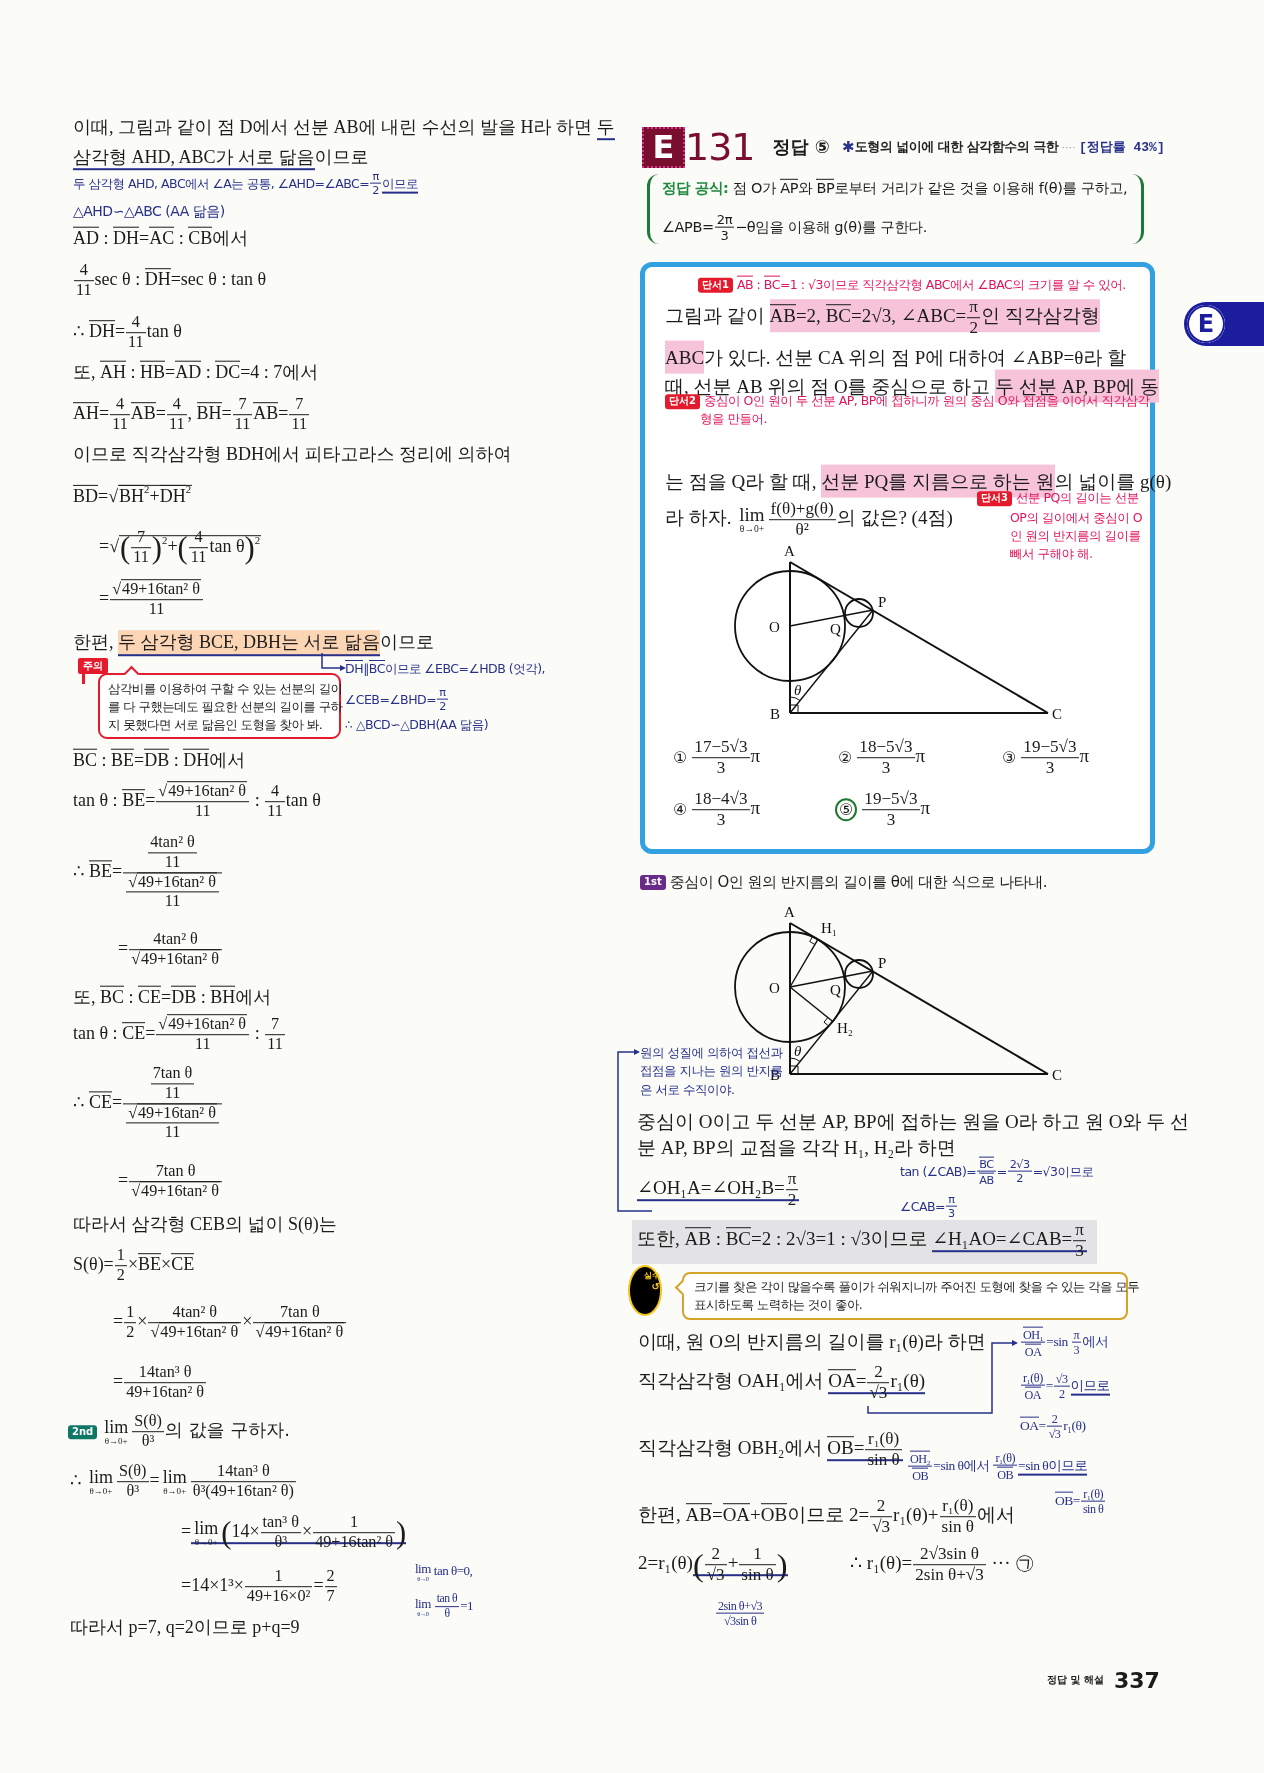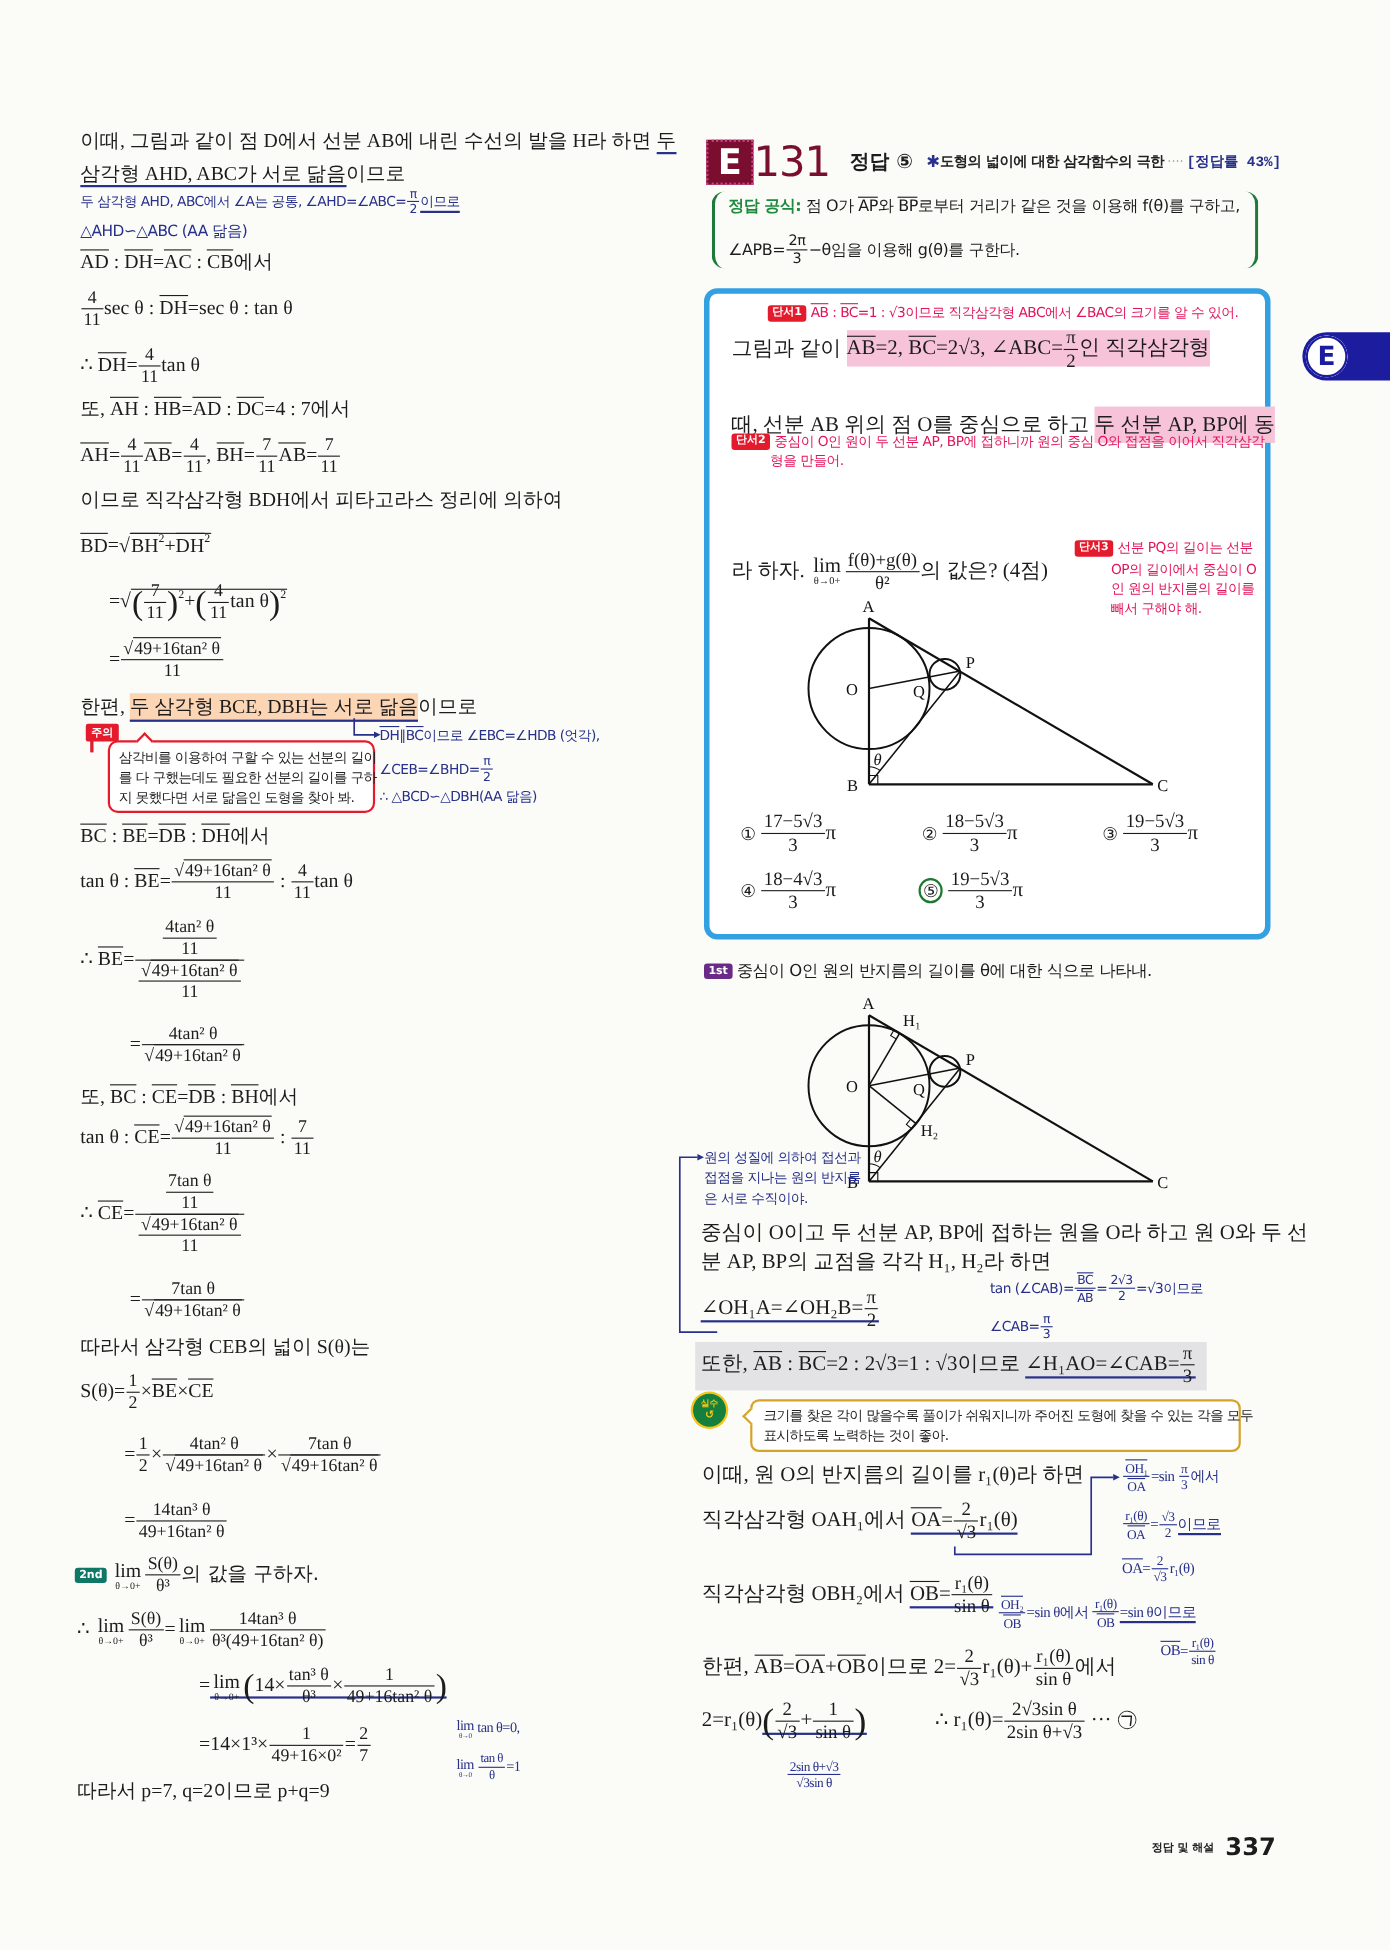--- a/index.html
+++ b/index.html
@@ -46,21 +46,21 @@
 .hrate{font-family:Liberation Mono, monospace;font-size:13px;font-weight:bold;color:#27308a}
 
 .formula{position:absolute;left:647px;top:174px;width:497px;height:70px;border-left:3px solid #1e7a3a;border-right:3px solid #1e7a3a;border-radius:12px}
 .formula .ln{font-size:14.5px;font-family:"DejaVu Sans",sans-serif;letter-spacing:-0.4px}
 .flabel{color:#1e8a3e;font-weight:bold}
 
 .pbox{position:absolute;left:640px;top:262px;width:515px;height:592px;border:5px solid #33a0e2;border-radius:12px;background:#fff}
 .choice-mark{font-family:"DejaVu Sans",sans-serif;font-size:16px;margin-right:4px;display:inline-block;vertical-align:middle}
 .chosen{border:2.5px solid #1b7a2e;border-radius:50%;padding:0 2px}
 
-.tip-badge{position:absolute;left:630px;top:1267px;width:30px;height:30px;border-radius:50%;background:#15803d;color:#f5c518;font-family:"DejaVu Sans",sans-serif;font-size:8px;font-weight:bold;text-align:center;line-height:11px;padding-top:3px;box-shadow:0 0 0 2px #f5c518}
+.tip-badge{position:absolute;left:630px;top:1267px;width:30px;height:47px;border-radius:50%;background:#000000;color:#f5c518;font-family:"DejaVu Sans",sans-serif;font-size:8px;font-weight:bold;text-align:right;line-height:11px;padding-top:3px;box-shadow:0 0 0 2px #f5c518}
 .tip-box{position:absolute;left:682px;top:1272px;width:446px;height:48px;border:2px solid #d4a42a;border-radius:8px;background:#fff;padding:4px 10px;font-family:"DejaVu Sans",sans-serif;font-size:12.5px;line-height:18px;letter-spacing:-0.6px;color:#222;white-space:nowrap}
 .tip-notch{position:absolute;left:-7px;top:8px;width:11px;height:11px;background:#fff;border-left:2px solid #d4a42a;border-bottom:2px solid #d4a42a;transform:rotate(45deg)}
 .grayband{position:absolute;left:632px;top:1220px;width:465px;height:44px;background:#e3e3e5}
 
 .footer{position:absolute;left:1047px;top:1680px;transform:translateY(-50%);white-space:nowrap;font-family:"DejaVu Sans",sans-serif}
 .flab{font-size:10px;font-weight:bold;color:#222;vertical-align:middle}
 .fnum{font-size:22px;font-weight:bold;margin-left:10px;vertical-align:middle}
 .tab{position:absolute;left:1184px;top:302px;width:80px;height:44px;background:#1c1c9e;border-radius:22px 0 0 22px}
 .tab-circle{position:absolute;left:3px;top:3px;width:38px;height:38px;border-radius:50%;background:#fff;box-shadow:inset 0 0 0 2px #1c1c9e,inset 0 0 0 4px #fff;color:#1c1c9e;font-family:"DejaVu Sans",sans-serif;font-weight:bold;font-size:24px;display:flex;align-items:center;justify-content:center}
 svg text{font-family:"Liberation Serif","DejaVu Serif",serif;font-size:15px;fill:#111}
@@ -126,23 +126,25 @@
 </div>
 
 <div class="formula">
   <div class="ln" style="left:12px;top:14px"><span class="flabel">정답 공식:</span><span> 점 O가 </span><span class="ol">AP</span><span>와 </span><span class="ol">BP</span><span>로부터 거리가 같은 것을 이용해 f(θ)를 구하고,</span></div>
   <div class="ln" style="left:12px;top:54px"><span>∠APB=</span><span class="fr"><span class="n">2π</span><span class="d">3</span></span><span>−θ임을 이용해 g(θ)를 구한다.</span></div>
 </div>
 
 <div class="pbox">
   <div class="ln pink" style="left:53px;top:17px"><span class="bdg red">단서1</span><span class="ol">AB</span><span> : </span><span class="ol">BC</span><span>=1 : √3이므로 직각삼각형 ABC에서 ∠BAC의 크기를 알 수 있어.</span></div>
   <div class="ln r" style="left:20px;top:51px"><span>그림과 같이 </span><span class="hlp"><span class="ol">AB</span><span>=2, </span><span class="ol">BC</span><span>=2√3, ∠ABC=</span><span class="fr"><span class="n">π</span><span class="d">2</span></span><span>인 직각삼각형</span></span></div>
+  <div class="ln r" style="left:20px;top:91px"><span class="hlp">ABC</span><span>가 있다. 선분 CA 위의 점 P에 대하여 ∠ABP=θ라 할</span></div>
   <div class="ln r" style="left:20px;top:120px"><span>때, 선분 AB 위의 점 O를 중심으로 하고 </span><span class="hlp">두 선분 AP, BP에 동</span></div>
   <div class="ln pink" style="left:20px;top:134px"><span class="bdg red">단서2</span><span>중심이 O인 원이 두 선분 AP, BP에 접하니까 원의 중심 O와 접점을 이어서 직각삼각</span></div>
   <div class="ln pink" style="left:55px;top:151px">형을 만들어.</div>
+  <div class="ln r" style="left:20px;top:215px"><span>는 점을 Q라 할 때, </span><span class="hlp">선분 PQ를 지름으로 하는 원</span><span>의 넓이를 g(θ)</span></div>
   <div class="ln r" style="left:20px;top:253px"><span>라 하자. </span><span class="lim"><span class="lt">lim</span><span class="ls">θ→0+</span></span><span class="fr"><span class="n">f(θ)+g(θ)</span><span class="d">θ²</span></span><span>의 값은? (4점)</span></div>
   <div class="ln pink" style="left:332px;top:231px"><span class="bdg red">단서3</span><span>선분 PQ의 길이는 선분</span></div>
   <div class="ln pink" style="left:365px;top:250px">OP의 길이에서 중심이 O</div>
   <div class="ln pink" style="left:365px;top:268px">인 원의 반지름의 길이를</div>
   <div class="ln pink" style="left:365px;top:286px">빼서 구해야 해.</div>
 
   <svg style="position:absolute;left:55px;top:273px" width="380" height="190" viewBox="0 0 380 190">
     <g stroke="#111" fill="none">
       <line x1="90" y1="22" x2="90" y2="173" stroke-width="2"></line>
       <line x1="90" y1="173" x2="348" y2="173" stroke-width="2"></line>

